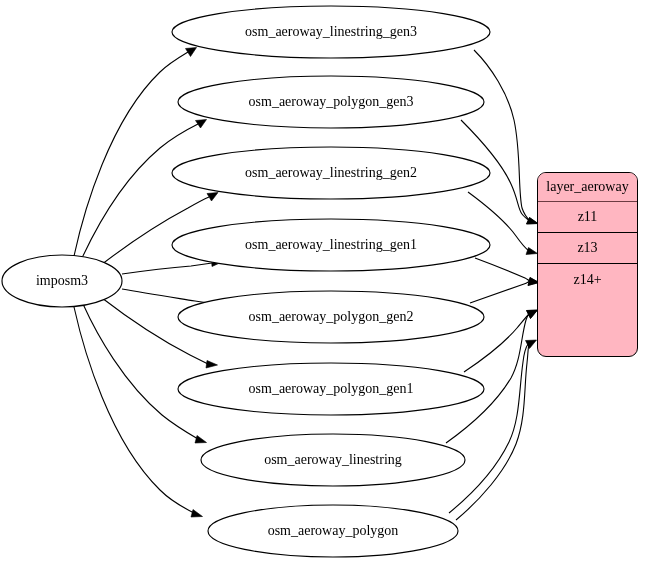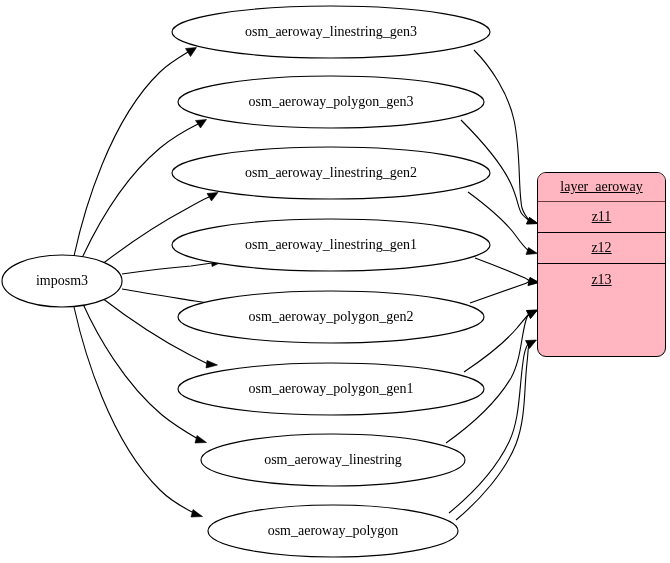--- a/index.html
+++ b/index.html
@@ -212,20 +212,20 @@
       <text class="node-label" x="333" y="461">osm_aeroway_linestring</text>
     </g>
 
     <g>
       <ellipse class="node-ellipse" cx="333" cy="531" rx="125" ry="26"></ellipse>
       <text class="node-label" x="333" y="532">osm_aeroway_polygon</text>
     </g>
 
   </svg>
 
-  <div class="table-node" style="left:537px; top:172px; width:129px; height:185px;text-decoration:underline;">
+  <div class="table-node" style="left:537px; top:172px; width:101px; height:185px;">
     <div class="table-row header" style="height:29px;">layer_aeroway</div>
     <div class="table-row" style="height:31px;">z11</div>
-    <div class="table-row" style="height:31px;">z12</div>
     <div class="table-row" style="height:31px;text-align:center;">z13</div>
+    <div class="table-row" style="height:32px;">z14+</div>
   </div>
 
 </div>
 
 </body></html>

